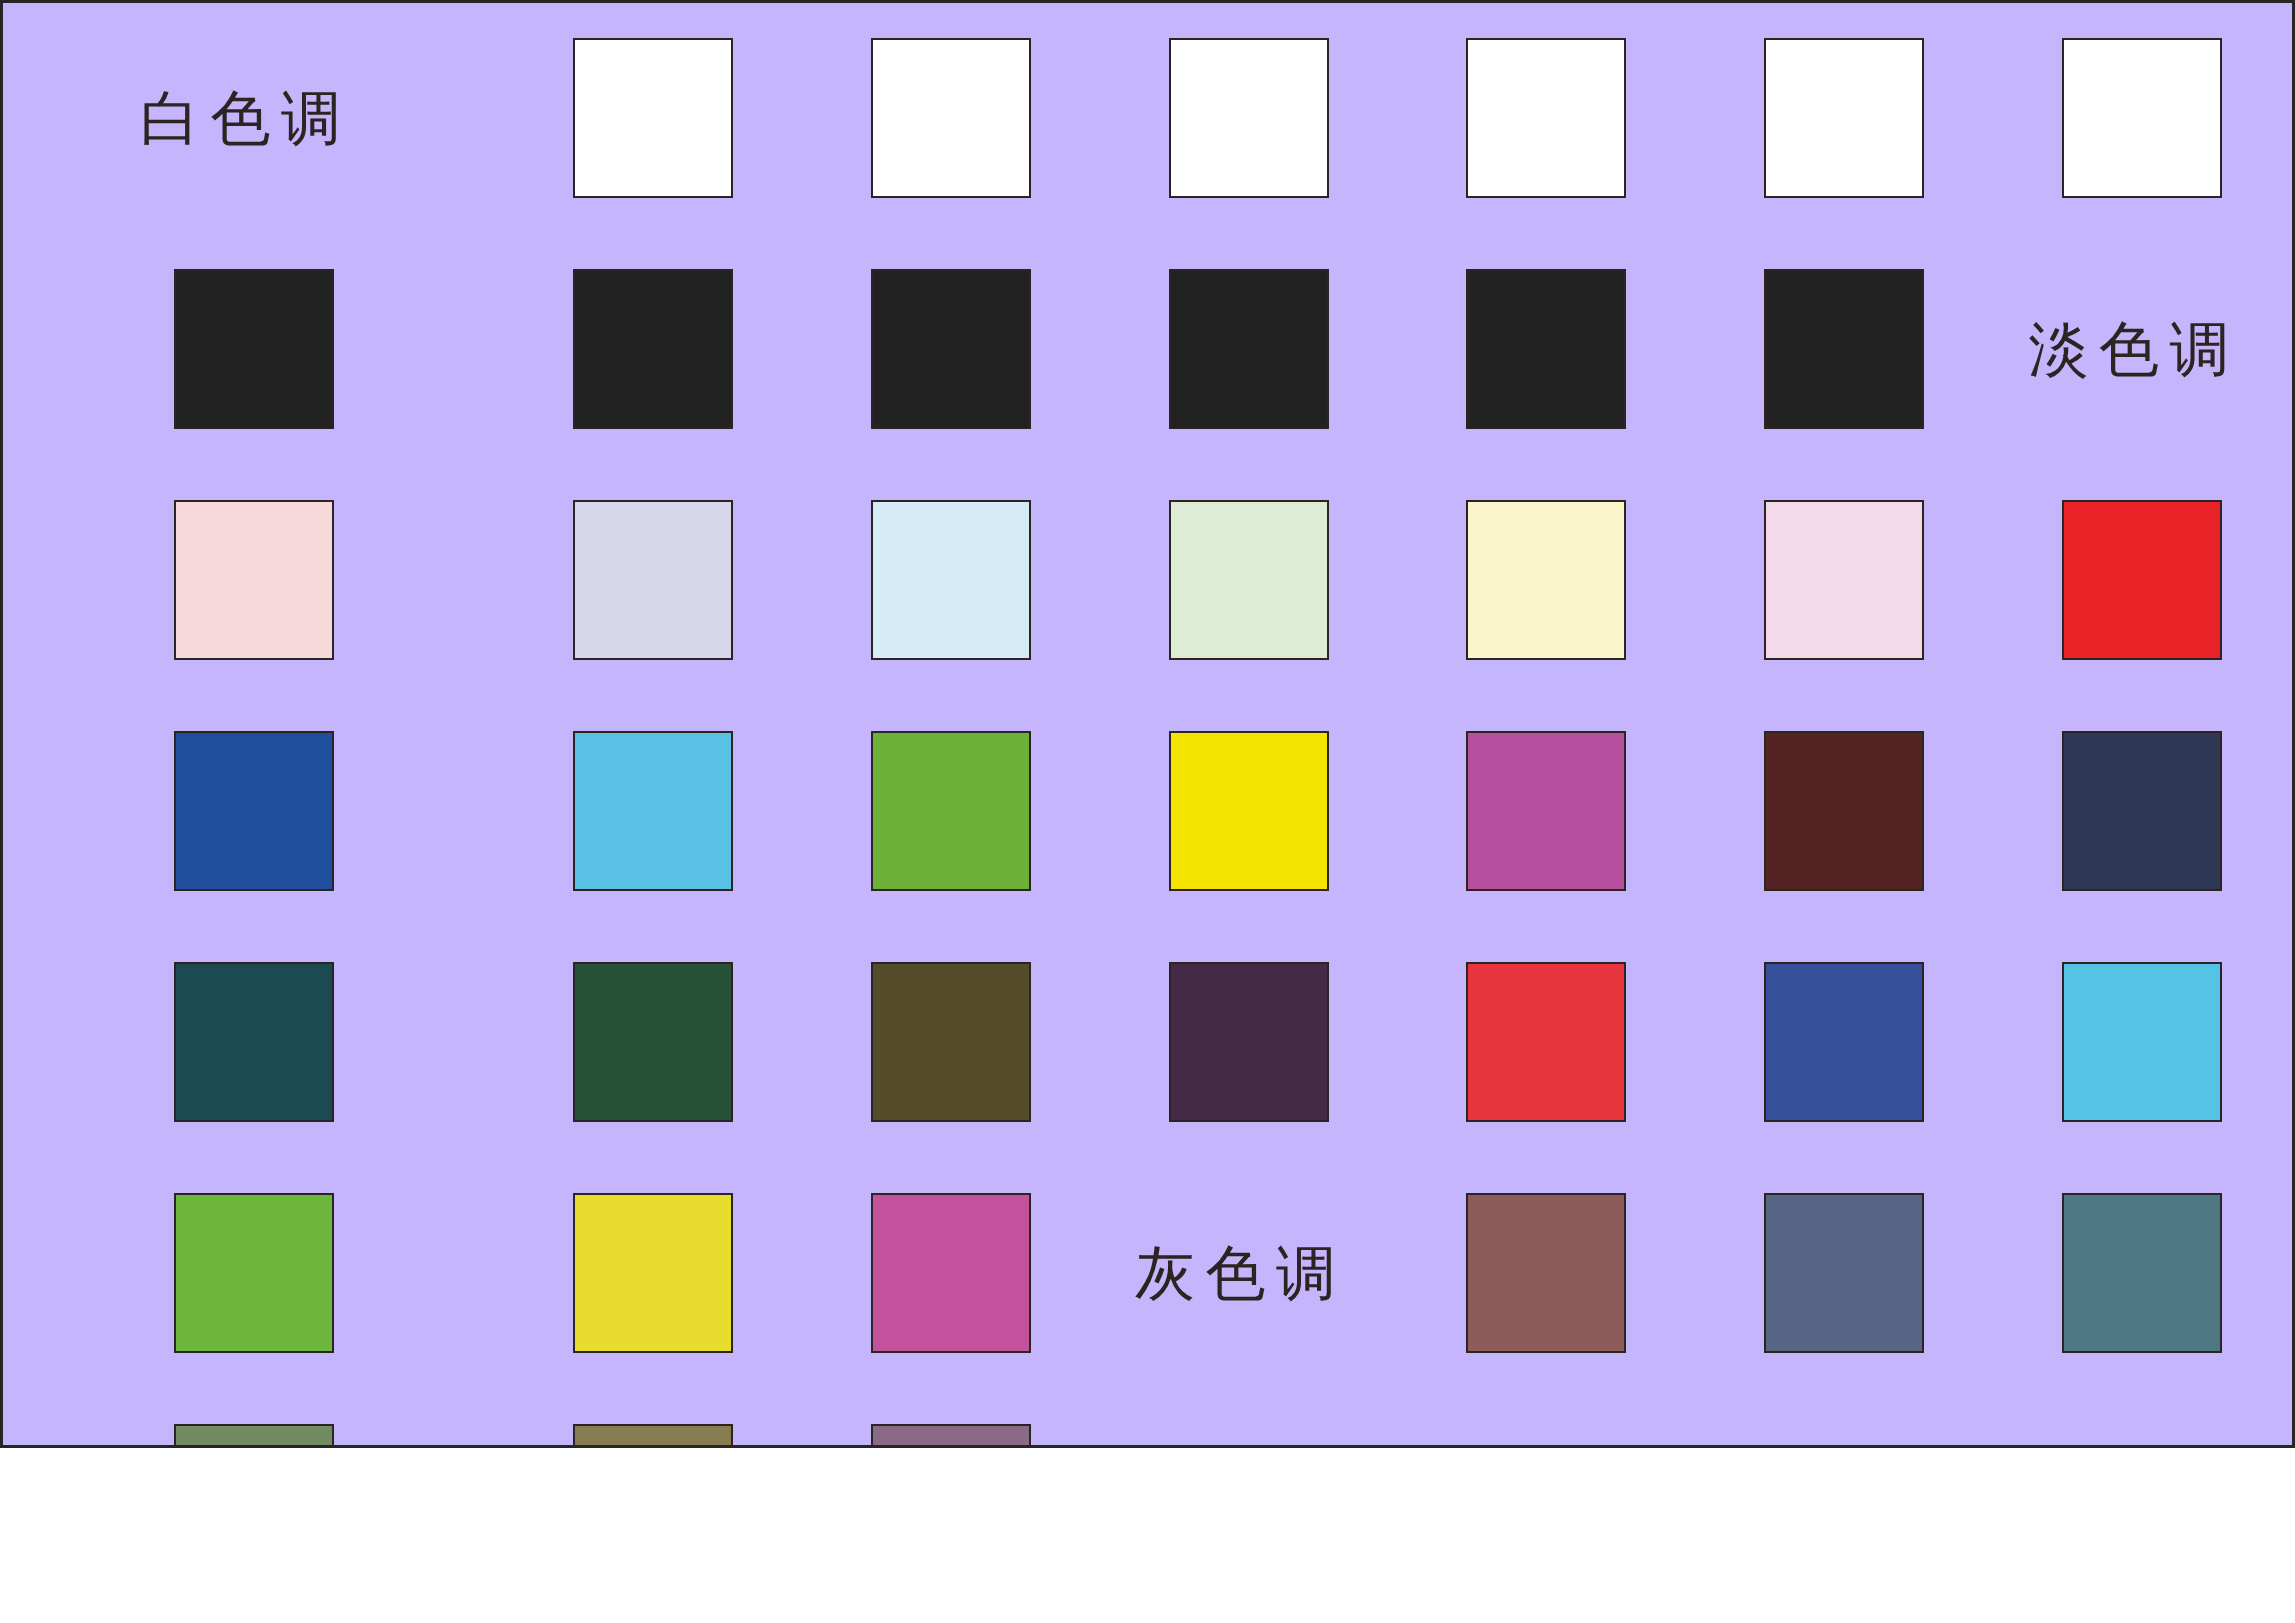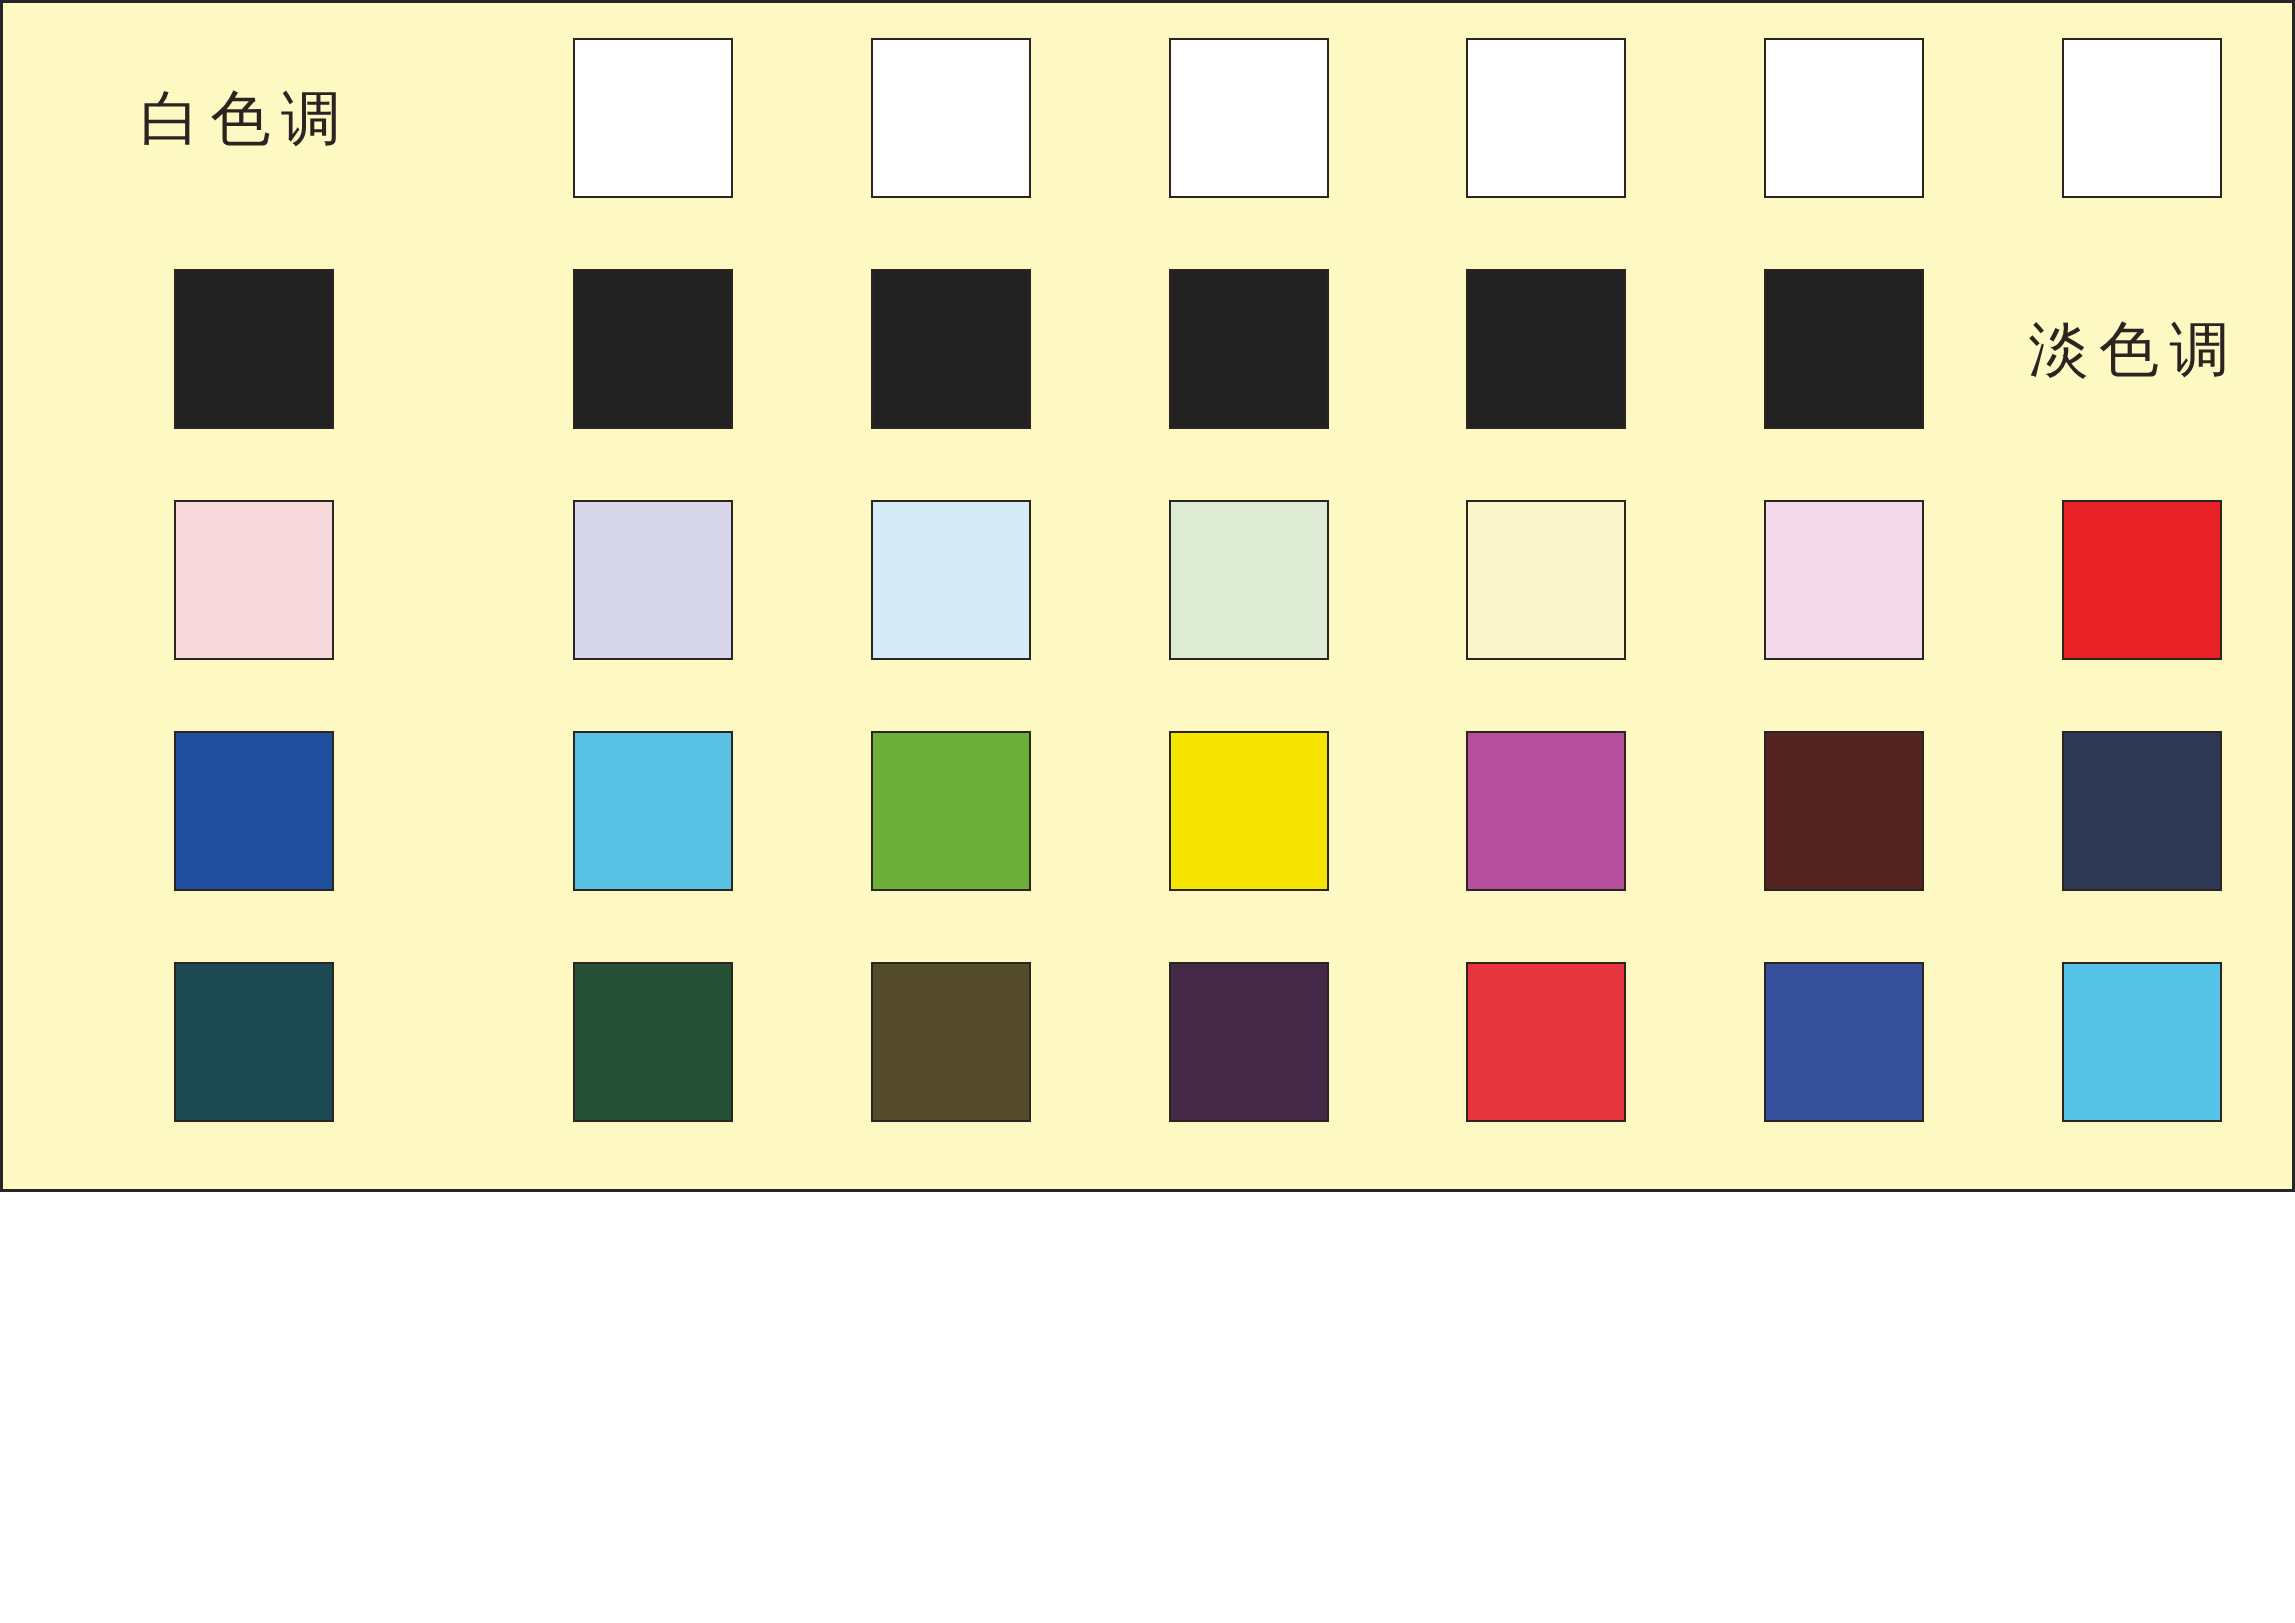--- a/index.html
+++ b/index.html
@@ -6,22 +6,22 @@
   html, body {
     margin: 0;
     padding: 0;
     background: #ffffff;
   }
 
   
   #page {
     position: relative;
     width: 2295px;
-    height: 1192px;
-    background: #fef9c3;
+    height: 1448px;
+    background: #c4b5fd;
     box-sizing: border-box;
     border: 3.9px solid #262626;
     font-family: "DejaVu Sans", "Liberation Sans", sans-serif;
     overflow: hidden;
   }
 
   
   #tone-matrix {
     position: absolute;
     left: 0;
@@ -180,20 +180,23 @@
       </div>
       <div class="swatch-cell">
         <div class="swatch" style="background: rgb(108, 182, 62); border-color: rgb(43, 36, 32);"></div>
       </div>
       <div class="swatch-cell">
         <div class="swatch" style="background: rgb(232, 220, 46); border-color: rgb(43, 36, 32);"></div>
       </div>
       <div class="swatch-cell">
         <div class="swatch" style="background: rgb(195, 82, 156); border-color: rgb(43, 36, 32);"></div>
       </div>
+      <div class="row-label-cell">
+        <span class="row-label-text" style="color: rgb(43, 36, 32);">灰色调</span>
+      </div>
       <div class="swatch-cell">
         <div class="swatch" style="background: rgb(141, 91, 90); border-color: rgb(43, 36, 32);"></div>
       </div>
       <div class="swatch-cell">
         <div class="swatch" style="background: rgb(86, 101, 131); border-color: rgb(43, 36, 32);"></div>
       </div>
       <div class="swatch-cell">
         <div class="swatch" style="background: rgb(77, 119, 130); border-color: rgb(43, 36, 32);"></div>
       </div>
       <div class="swatch-cell">

